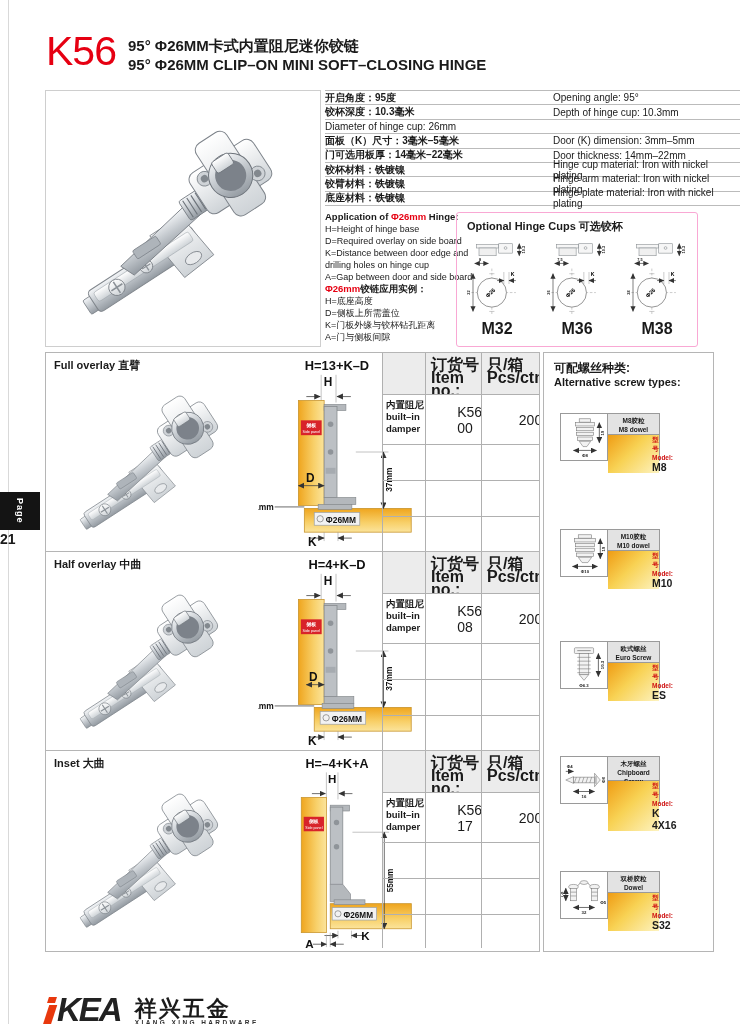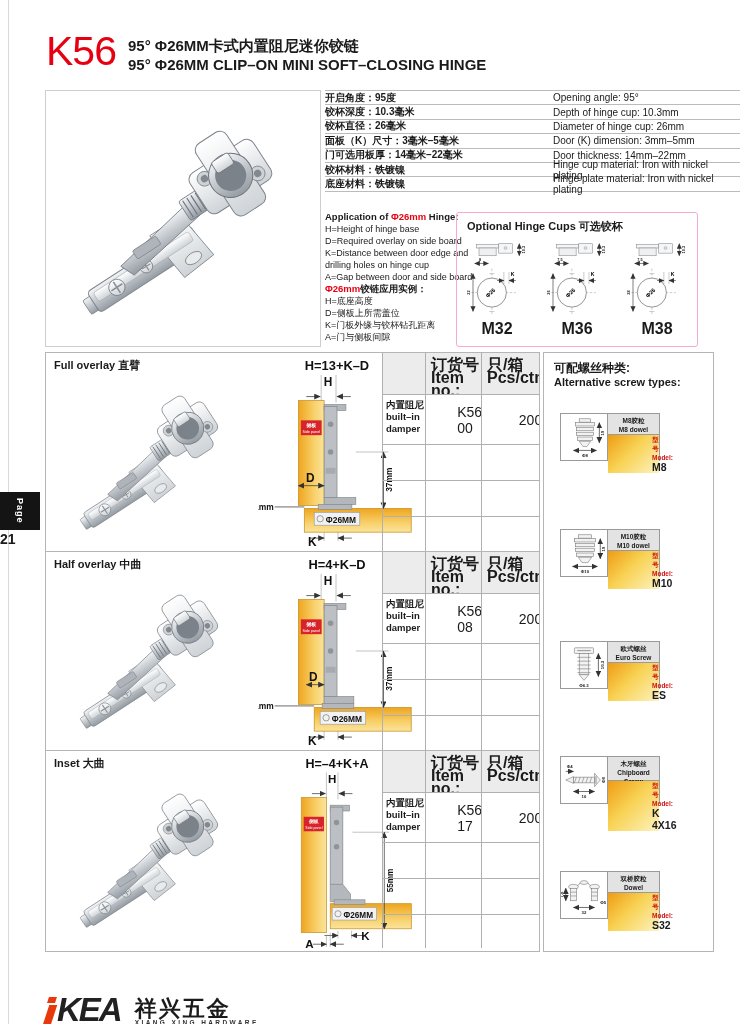--- a/index.html
+++ b/index.html
@@ -151,34 +151,37 @@
   <div class="specs">
     <div class="spec-row">
         <span class="spec-zh">开启角度：95度</span>
         <span class="spec-en">Opening angle: 95°</span>
       </div>
     <div class="spec-row">
         <span class="spec-zh">铰杯深度：10.3毫米</span>
         <span class="spec-en">Depth of hinge cup: 10.3mm</span>
       </div>
     <div class="spec-row">
-        <span class="spec-zh">铰杯直径：26毫米</span>
         <span class="spec-en">Diameter of hinge cup: 26mm</span>
       </div>
     <div class="spec-row">
         <span class="spec-zh">面板（K）尺寸：3毫米–5毫米</span>
         <span class="spec-en">Door (K) dimension: 3mm–5mm</span>
       </div>
     <div class="spec-row">
         <span class="spec-zh">门可选用板厚：14毫米–22毫米</span>
         <span class="spec-en">Door thickness: 14mm–22mm</span>
       </div>
     <div class="spec-row">
         <span class="spec-zh">铰杯材料：铁镀镍</span>
         <span class="spec-en">Hinge cup material: Iron with nickel plating</span>
+      </div>
+    <div class="spec-row">
+        <span class="spec-zh">铰臂材料：铁镀镍</span>
+        <span class="spec-en">Hinge arm material: Iron with nickel plating</span>
       </div>
     <div class="spec-row">
         <span class="spec-zh">底座材料：铁镀镍</span>
         <span class="spec-en">Hinge plate material: Iron with nickel plating</span>
       </div>
   </div>
 
   <div class="application">
     <div class="app-title"><span>Application of </span><span class="red">Φ26mm</span><span> Hinge:</span></div>
     <div>H=Height of hinge base</div>

